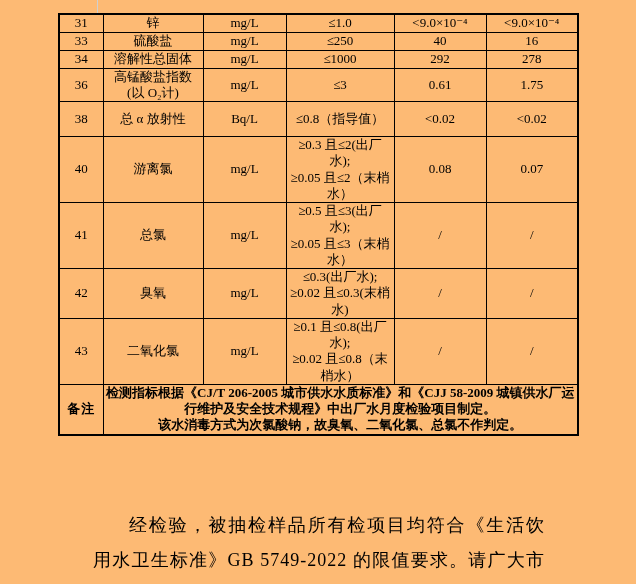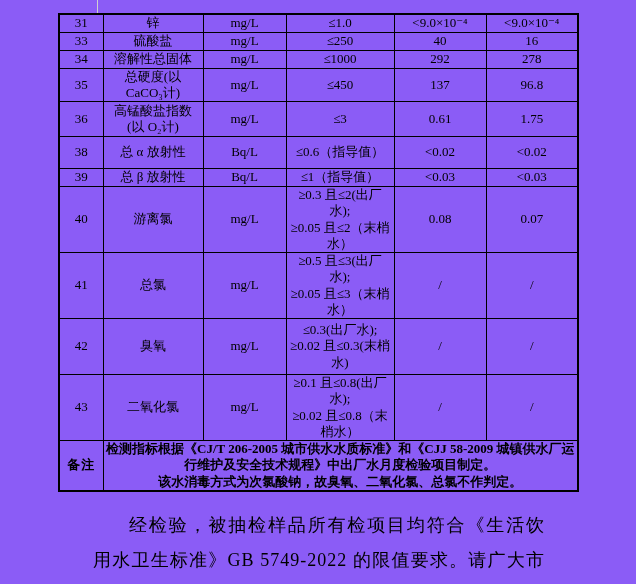--- a/index.html
+++ b/index.html
@@ -5,21 +5,21 @@
   * { margin: 0; padding: 0; box-sizing: border-box; }
   html, body {
     background: #ffffff;
     font-family: "Liberation Serif", "DejaVu Serif", serif;
     color: #000000;
   }
   .page {
     position: relative;
     width: 636px;
     height: 584px;
-    background: #8b5cf6;
+    background: #fdba74;
     overflow: hidden;
   }
   .artifact-line {
     position: absolute;
     left: 97px;
     top: 0;
     width: 1px;
     height: 14px;
     background: #cfcfcf;
   }
@@ -129,50 +129,34 @@
         </tr>
         <tr>
           <td>34</td>
           <td class="name-cell">溶解性总固体</td>
           <td>mg/L</td>
           <td class="limit-cell">≤1000</td>
           <td>292</td>
           <td>278</td>
         </tr>
         <tr>
-          <td>35</td>
-          <td class="name-cell">总硬度(以 CaCO₃计)</td>
-          <td>mg/L</td>
-          <td class="limit-cell">≤450</td>
-          <td>137</td>
-          <td>96.8</td>
-        </tr>
-        <tr>
           <td>36</td>
           <td class="name-cell">高锰酸盐指数 (以 O₂计)</td>
           <td>mg/L</td>
           <td class="limit-cell">≤3</td>
           <td>0.61</td>
           <td>1.75</td>
         </tr>
         <tr>
           <td>38</td>
           <td class="name-cell">总 α 放射性</td>
           <td>Bq/L</td>
-          <td class="limit-cell">≤0.6（指导值）</td>
+          <td class="limit-cell">≤0.8（指导值）</td>
           <td>&lt;0.02</td>
           <td>&lt;0.02</td>
-        </tr>
-        <tr>
-          <td>39</td>
-          <td class="name-cell">总 β 放射性</td>
-          <td>Bq/L</td>
-          <td class="limit-cell">≤1（指导值）</td>
-          <td>&lt;0.03</td>
-          <td>&lt;0.03</td>
         </tr>
         <tr>
           <td>40</td>
           <td class="name-cell">游离氯</td>
           <td>mg/L</td>
           <td class="limit-cell">≥0.3 且≤2(出厂水);
 ≥0.05 且≤2（末梢水）</td>
           <td>0.08</td>
           <td>0.07</td>
         </tr>

